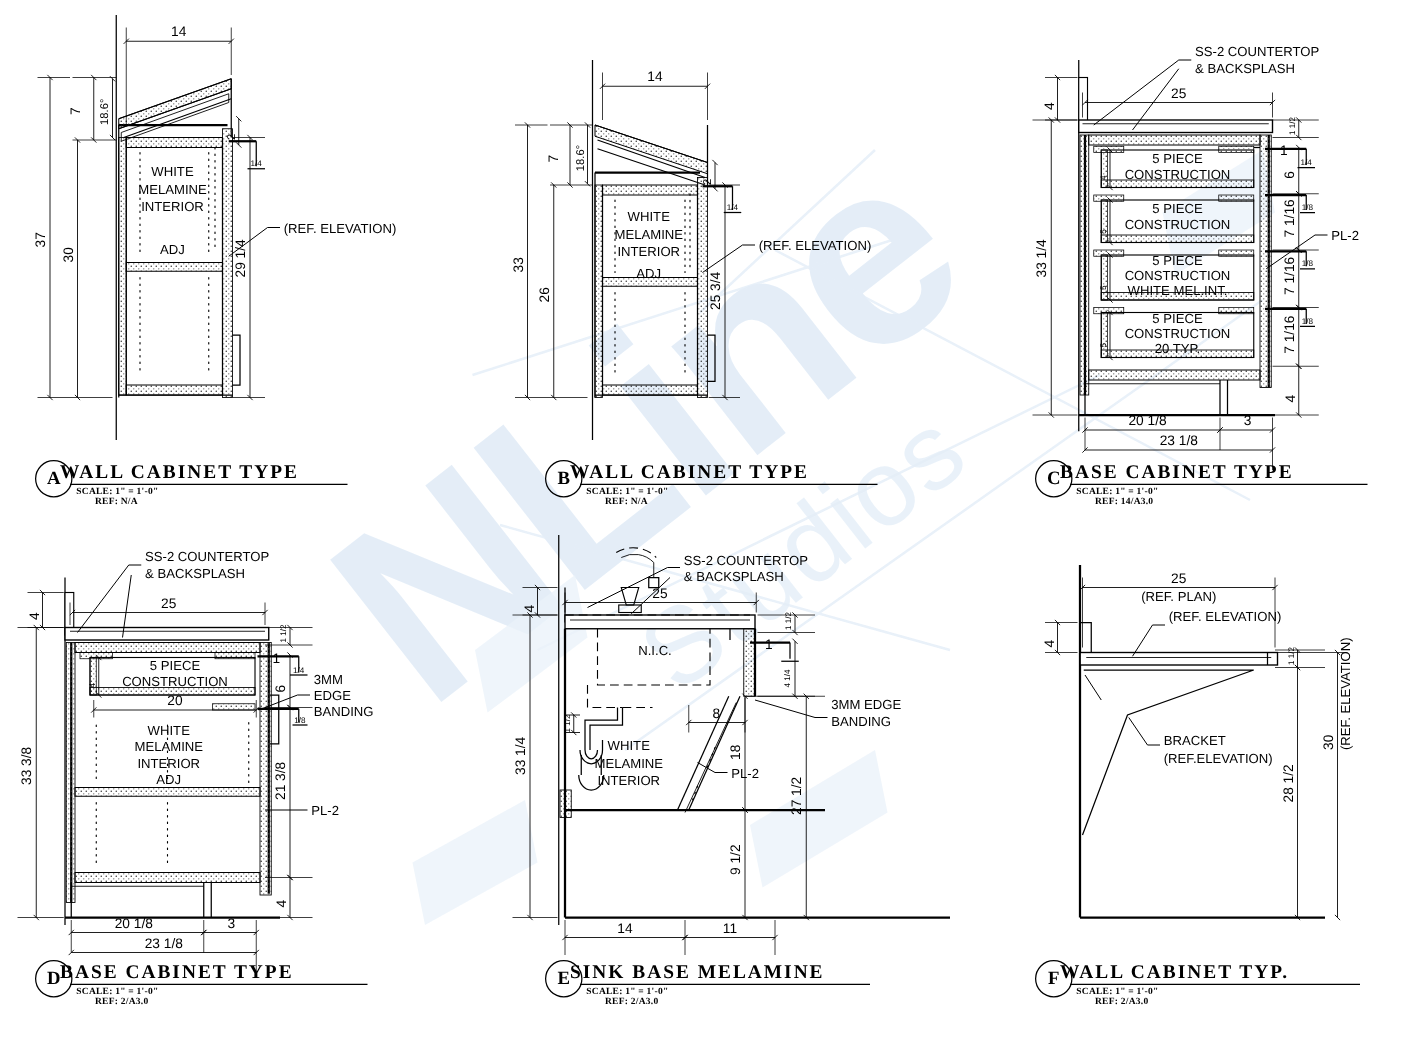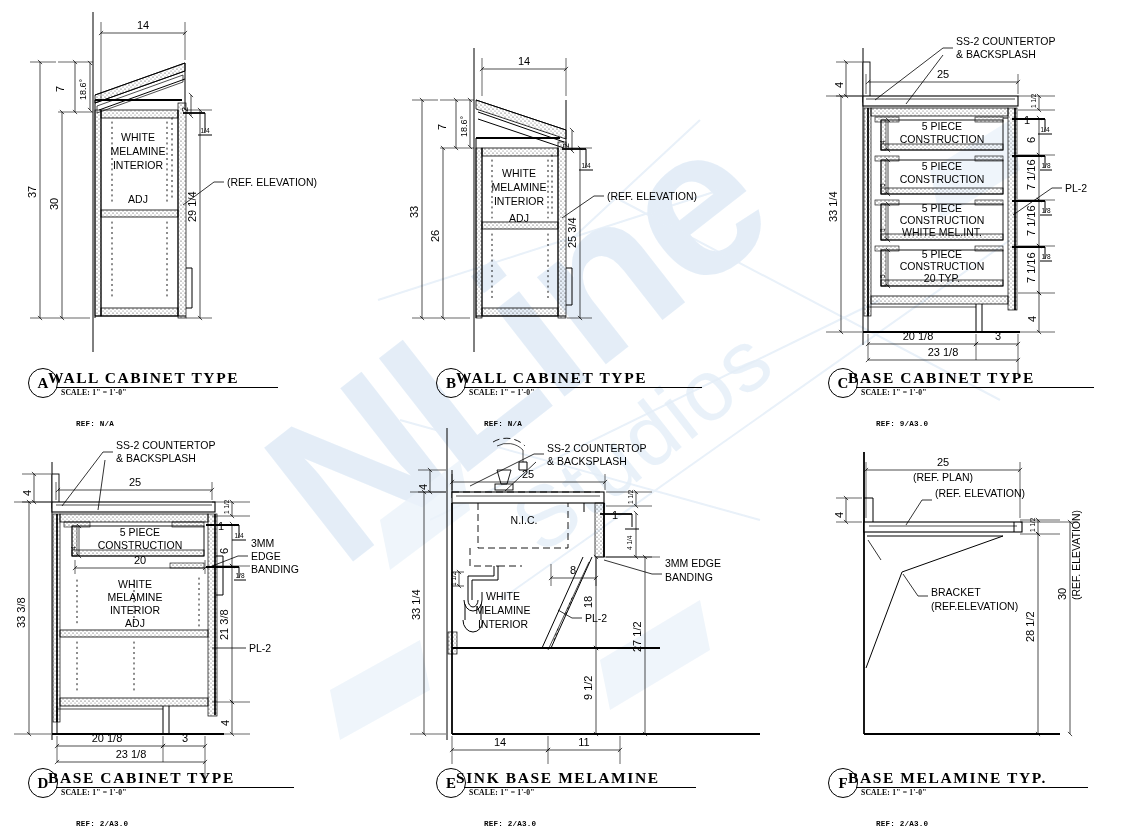--- a/index.html
+++ b/index.html
@@ -12,22 +12,22 @@
   .titleblock{position:absolute;}
   .tb-circle{position:absolute;left:0;top:0;width:30px;height:30px;border:1.3px solid #000;
              border-radius:50%;box-sizing:border-box;display:flex;align-items:center;
              justify-content:center;font-family:"Liberation Serif",serif;font-weight:700;
              font-size:15px;letter-spacing:0;}
   .tb-title{position:absolute;left:20px;top:1px;font-family:Liberation Serif, serif;
             font-weight:700;font-size:15.5px;letter-spacing:1.6px;white-space:nowrap;}
   .tb-rule{position:absolute;left:28px;top:19px;height:1.4px;background:#000;}
   .tb-scale{position:absolute;left:33px;top:20px;font-family:"Liberation Serif",serif;
             font-weight:700;font-size:7.6px;letter-spacing:.2px;white-space:nowrap;}
-  .tb-ref{position:absolute;left:48px;top:28px;font-family:Liberation Mono, monospace;
-          font-weight:700;font-size:7.6px;letter-spacing:.2px;white-space:nowrap;margin-top:24px;}
+  .tb-ref{position:absolute;left:48px;top:28px;font-family:Liberation Serif, serif;
+          font-weight:700;font-size:7.6px;letter-spacing:.2px;white-space:nowrap;}
 </style>
 </head>
 <body>
 
 <div class="sheet">
 
 <svg class="wm" viewBox="0 0 1126 830">
   <g opacity="0.55">
     <g transform="translate(560,400) rotate(-38)">
       <text x="0" y="0" text-anchor="middle" font-family="Liberation Sans, sans-serif" font-size="210" font-weight="700" fill="#cfe0f2" letter-spacing="-6">NLine</text>
@@ -658,40 +658,40 @@
   <div class="tb-rule" style="width:238px;"></div>
   <div class="tb-scale">SCALE: 1" = 1'-0"</div>
   <div class="tb-ref">REF: N/A</div>
 </div>
 
 <div class="titleblock" style="left:828px;top:368px;width:300px;height:42px;">
   <div class="tb-circle">C</div>
   <div class="tb-title">BASE  CABINET  TYPE</div>
   <div class="tb-rule" style="width:238px;"></div>
   <div class="tb-scale">SCALE: 1" = 1'-0"</div>
-  <div class="tb-ref">REF: 9/A3.0</div>
+  <div class="tb-ref">REF: 14/A3.0</div>
 </div>
 
 <div class="titleblock" style="left:28px;top:768px;width:300px;height:42px;">
   <div class="tb-circle">D</div>
   <div class="tb-title">BASE  CABINET  TYPE</div>
   <div class="tb-rule" style="width:238px;"></div>
   <div class="tb-scale">SCALE: 1" = 1'-0"</div>
   <div class="tb-ref">REF: 2/A3.0</div>
 </div>
 
 <div class="titleblock" style="left:436px;top:768px;width:300px;height:42px;">
   <div class="tb-circle">E</div>
   <div class="tb-title">SINK  BASE  MELAMINE</div>
   <div class="tb-rule" style="width:232px;"></div>
   <div class="tb-scale">SCALE: 1" = 1'-0"</div>
   <div class="tb-ref">REF: 2/A3.0</div>
 </div>
 
 <div class="titleblock" style="left:828px;top:768px;width:300px;height:42px;">
   <div class="tb-circle">F</div>
-  <div class="tb-title">BASE  MELAMINE  TYP.</div>
+  <div class="tb-title">WALL  CABINET  TYP.</div>
   <div class="tb-rule" style="width:232px;"></div>
   <div class="tb-scale">SCALE: 1" = 1'-0"</div>
   <div class="tb-ref">REF: 2/A3.0</div>
 </div>
 
 </div>
 
 </body></html>

